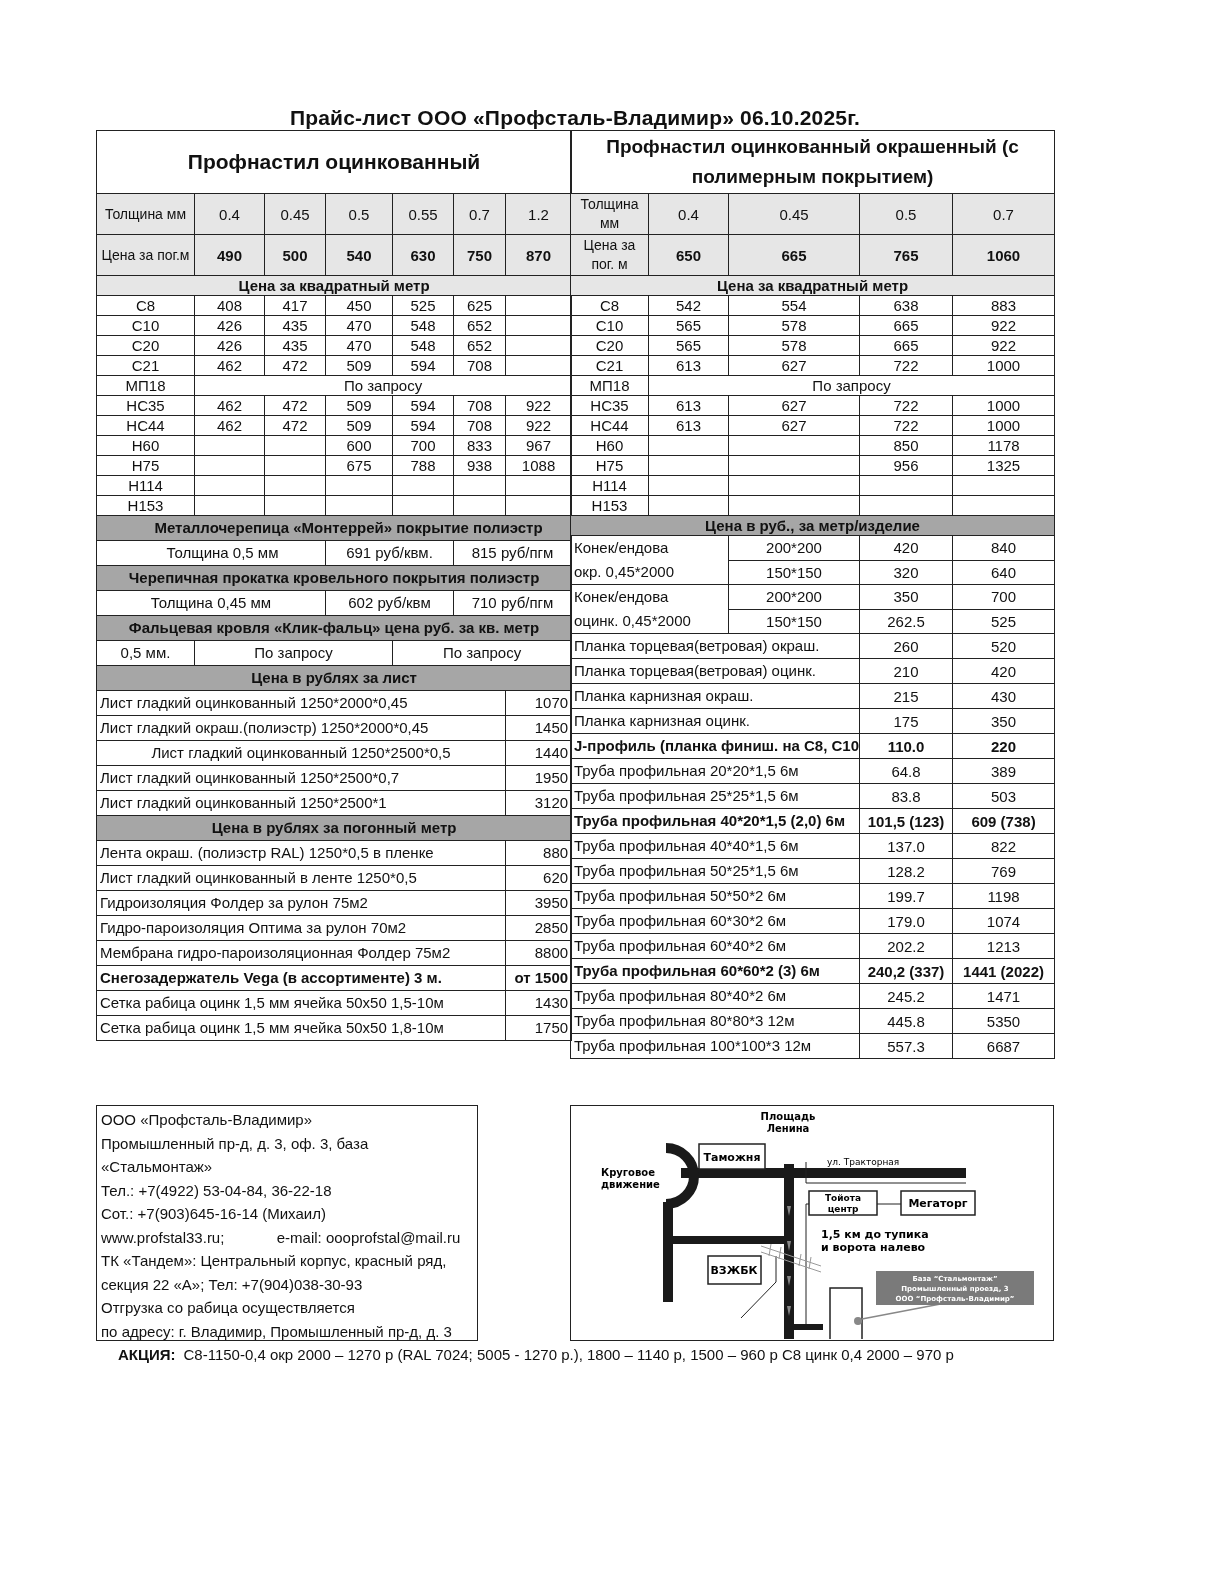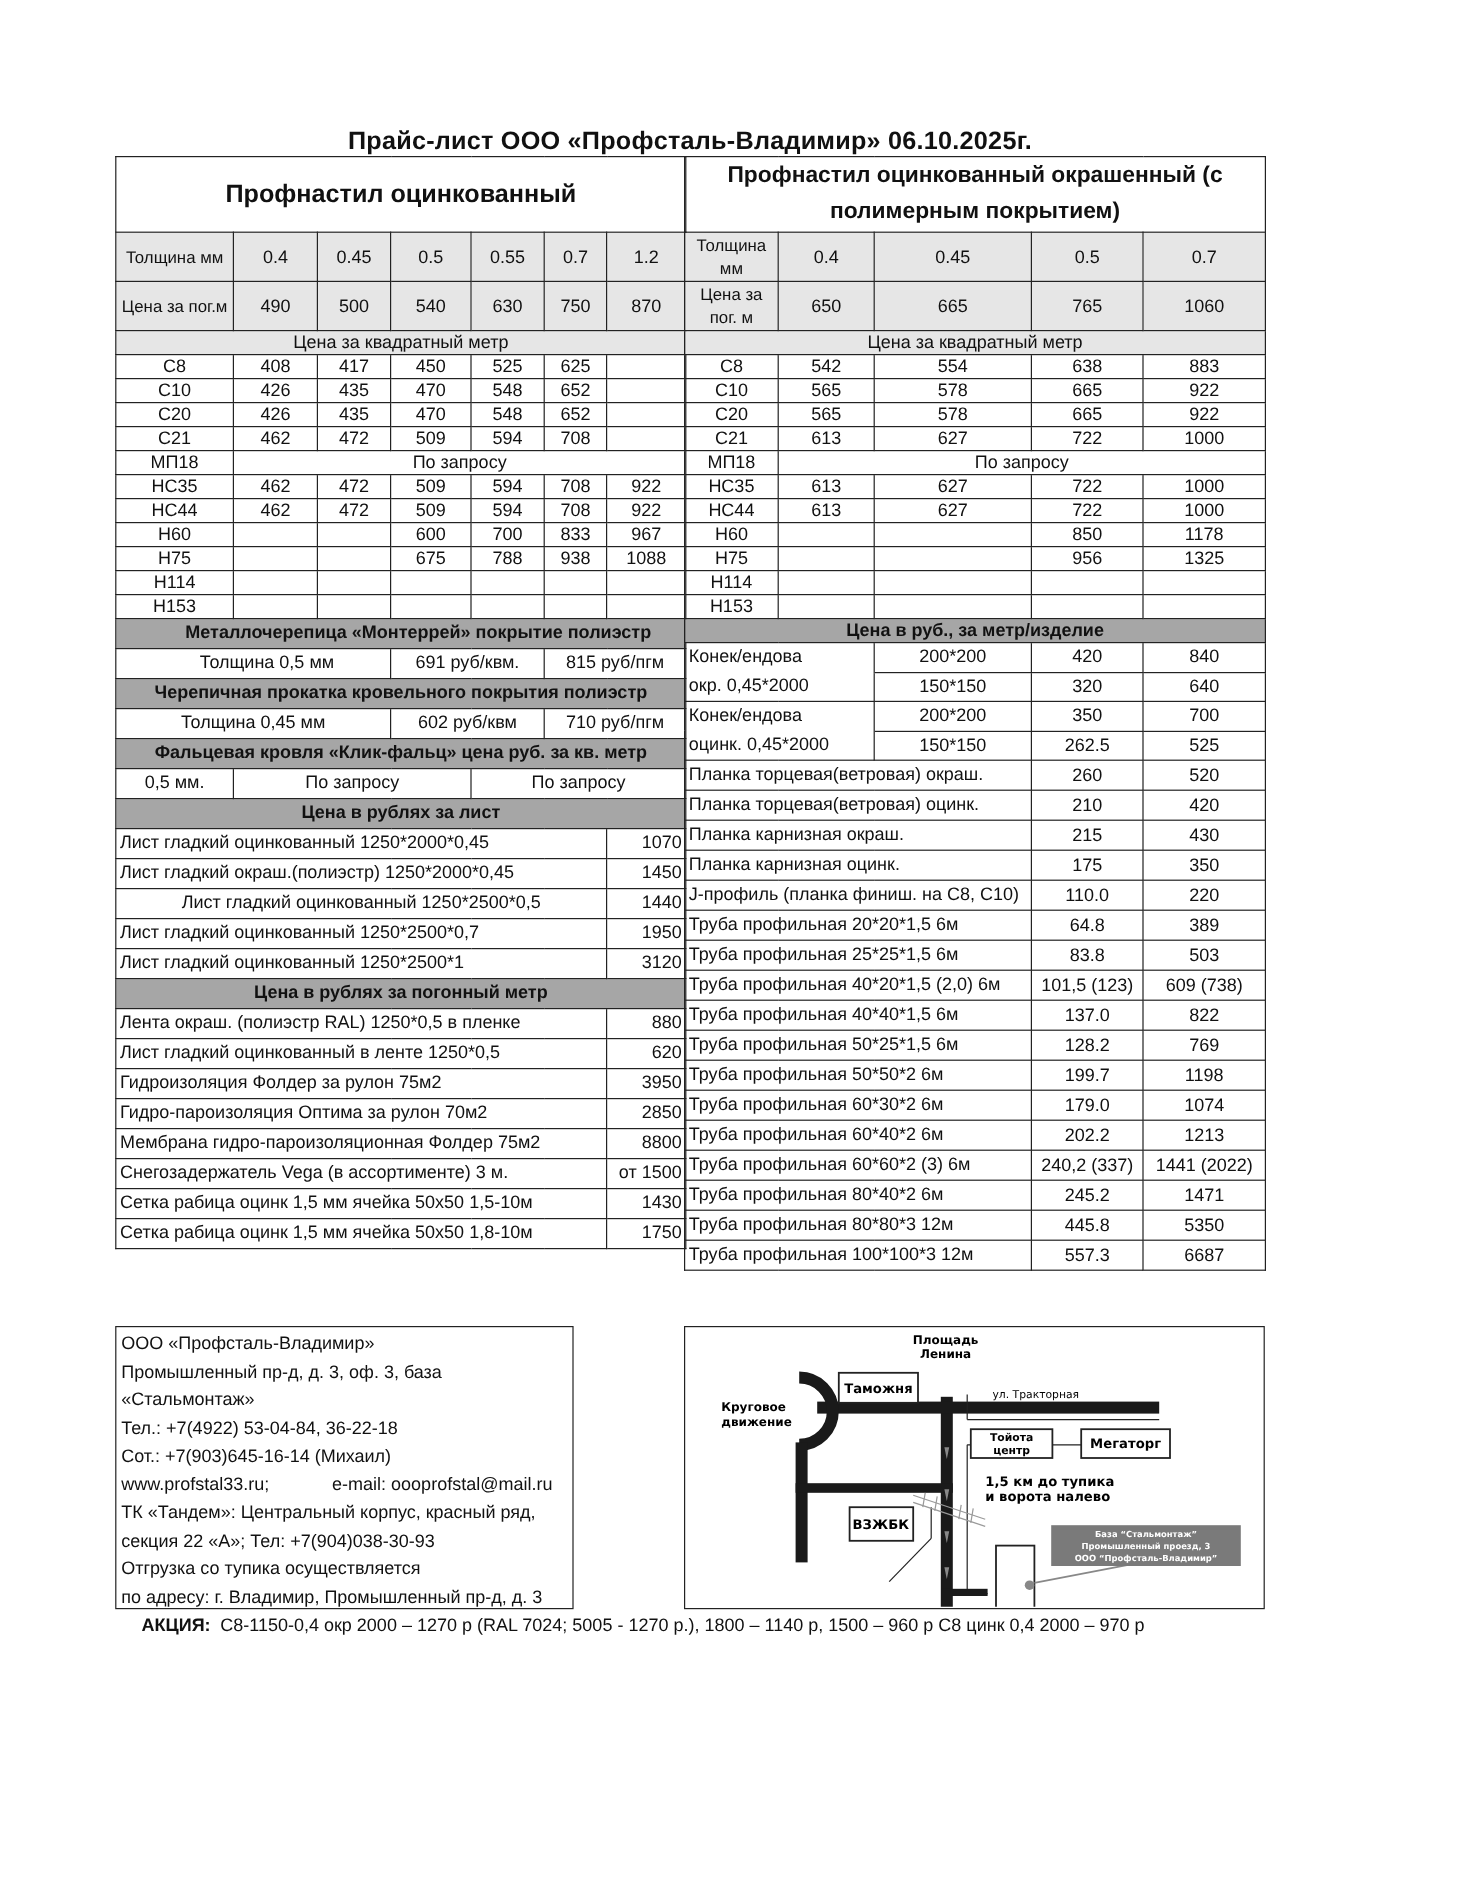--- a/index.html
+++ b/index.html
@@ -6,21 +6,21 @@
   body { width: 1224px; height: 1584px; position: relative; font-family: "Liberation Sans", "DejaVu Sans", sans-serif; color: #111; }
   .title { position: absolute; left: 96px; top: 106px; width: 958px; text-align: center; font-weight: bold; font-size: 21px; letter-spacing: 0.2px; }
   .sheet { position: absolute; left: 96px; top: 130px; width: 958px; }
   table { border-collapse: collapse; table-layout: fixed; }
   td { border: 1.5px solid #222; padding: 0 3px; font-size: 15px; height: 19px; line-height: 19px; overflow: hidden; white-space: nowrap; }
   .half { position: absolute; top: 0; }
   .left { left: 0; width: 475px; }
   .right { left: 474px; width: 484px; }
   .c { text-align: center; }
   .r { text-align: right; }
-  .b { font-weight: normal; }
+  .b { font-weight: bold; }
   .grey { background: #e6e6e6; }
   .dark { background: #a6a6a6; font-weight: bold; }
   .bighead { height: 62px; font-size: 21px; font-weight: bold; text-align: center; line-height: 30px; white-space: normal; }
   .hdr2 td { height: 40px; line-height: 19px; white-space: normal; }
   .small { font-size: 14px; }
   .info { position: absolute; left: 96px; top: 1105px; width: 382px; height: 236px; border: 1.5px solid #222; box-sizing: border-box; padding: 2px 4px; font-size: 15px; line-height: 23.5px; }
   .map { position: absolute; left: 570px; top: 1105px; width: 484px; height: 236px; border: 1.5px solid #222; box-sizing: border-box; }
   .promo { position: absolute; left: 118px; top: 1346px; font-size: 15px; white-space: nowrap; }
   .promo .lab { font-weight: bold; margin-right: 8px; }
 </style>
@@ -469,21 +469,21 @@
   <div>Промышленный пр-д, д. 3, оф. 3, база «Стальмонтаж»</div>
   <div>Тел.: +7(4922) 53-04-84, 36-22-18</div>
   <div>Сот.: +7(903)645-16-14 (Михаил)</div>
   <div>
     <span>www.profstal33.ru;</span>
     <span style="display:inline-block;width:44px"></span>
     <span>e-mail: oooprofstal@mail.ru</span>
   </div>
   <div>ТК «Тандем»: Центральный корпус, красный ряд,</div>
   <div>секция 22 «А»; Тел: +7(904)038-30-93</div>
-  <div>Отгрузка со тупика осуществляется</div>
+  <div>Отгрузка со рабица осуществляется</div>
   <div>по адресу: г. Владимир, Промышленный пр-д, д. 3</div>
 </div>
 
 <div class="map">
   <svg width="481" height="233" viewBox="0 0 481 233" style="font-family:'DejaVu Sans',sans-serif;font-weight:bold;">
 
     <rect x="213" y="58" width="10" height="180" fill="#1a1a1a"></rect>
     <rect x="110" y="62" width="285" height="10" fill="#1a1a1a"></rect>
     <path d="M95 42 A 28 28 0 0 1 95 98" fill="none" stroke="#1a1a1a" stroke-width="10"></path>
     <rect x="92" y="96" width="10" height="100" fill="#1a1a1a"></rect>

